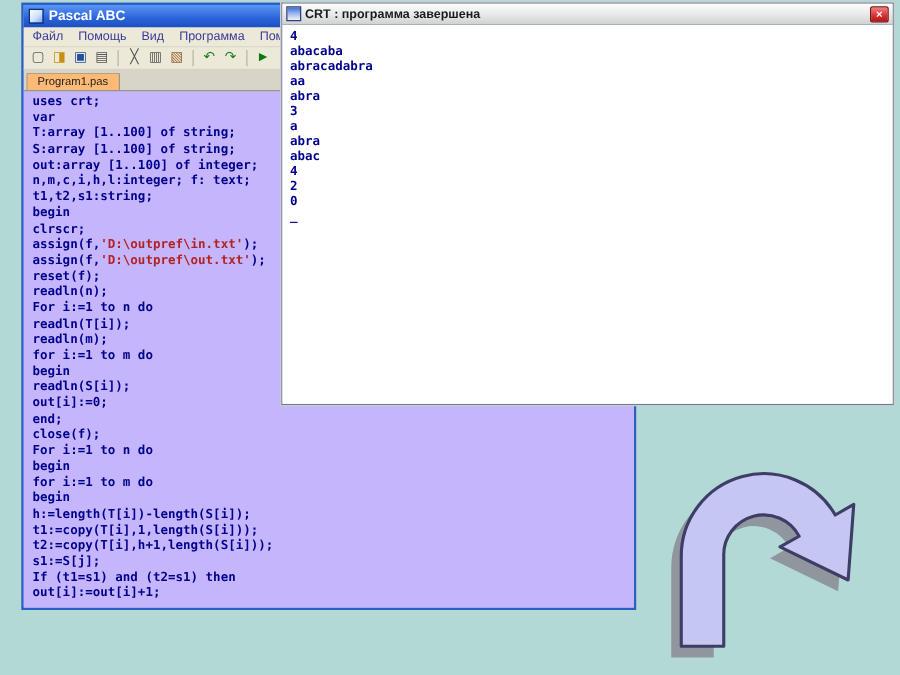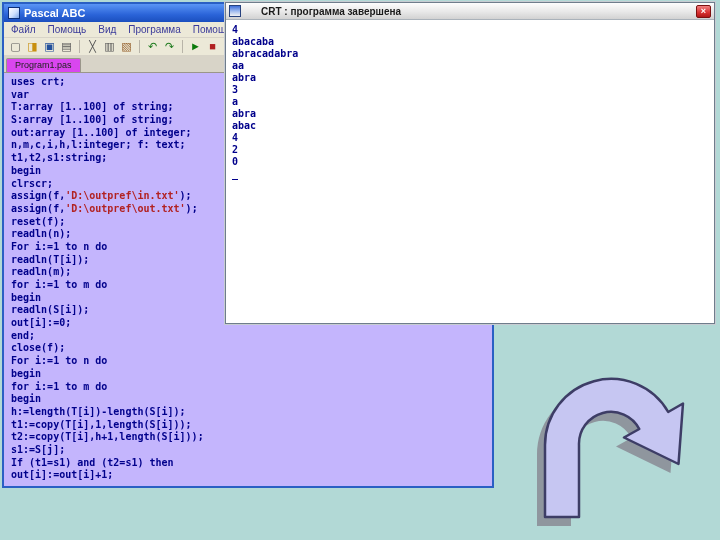--- a/index.html
+++ b/index.html
@@ -5,21 +5,21 @@
   * { margin:0; padding:0; box-sizing:border-box; }
   html,body { width:720px; height:540px; overflow:hidden; }
   body {
     position:relative;
     background:#b2d9d6;
     font-family:"Liberation Sans","DejaVu Sans",sans-serif;
   }
 
   
   .pascal-window {
-    position:absolute; left:2px; top:2px; width:492px; height:486px;
+    position:absolute; left:17px; top:2px; width:492px; height:486px;
     background:#ece9d8;
     border:2px solid #2a5fc4;
     display:flex; flex-direction:column;
   }
   .p-titlebar {
     height:18px; flex:0 0 18px;
     background:linear-gradient(180deg,#5a95f5 0%,#2a63d8 60%,#1b4fbe 100%);
     color:#ffffff; font-size:11px; font-weight:bold;
     display:flex; align-items:center; gap:4px; padding:0 4px;
   }
@@ -43,21 +43,21 @@
   .tb-icon {
     width:15px; height:15px; font-size:11px; line-height:14px; text-align:center;
     display:inline-block;
   }
   .tb-sep { width:1px; height:13px; background:#b8b4a8; margin:0 3px; }
   .tab-bar {
     height:16px; flex:0 0 16px; background:#d8d4c8;
     display:flex; align-items:flex-end; padding:0 2px;
   }
   .tab {
-    background:#d946ef; border:1px solid #9a968a; border-bottom:none;
+    background:#fdba74; border:1px solid #9a968a; border-bottom:none;
     font-size:9px; color:#222222; padding:1px 8px 1px 8px; height:14px;
     border-radius:2px 2px 0 0;
   }
   .code-area {
     flex:1 1 auto; background:#c4b5fd; overflow:hidden;
     border-top:1px solid #9a968a;
     padding:3px 0 0 7px;
     font-family:"DejaVu Sans Mono","Liberation Mono",monospace;
     font-size:10px; font-weight:bold; line-height:12.7px;
     color:#00008b; white-space:pre;
@@ -71,21 +71,21 @@
     background:#ffffff;
     border:1px solid #6f7d8c;
     box-shadow:0 0 0 1px #c7ccd2;
     display:flex; flex-direction:column;
     z-index:5;
   }
   .crt-titlebar {
     height:17px; flex:0 0 17px;
     background:linear-gradient(180deg,#fdfdfd 0%,#e8e8e8 55%,#d2d2d2 100%);
     border-bottom:1px solid #aab2ba;
-    display:flex; align-items:center; gap:20px; padding:0 3px;
+    display:flex; align-items:center; gap:3px; padding:0 3px;
     font-size:10px; font-weight:bold; color:#1a1a1a;
   }
   .crt-icon {
     width:12px; height:12px; flex:0 0 12px;
     background:linear-gradient(180deg,#3f6fd8 0%,#9db9ef 50%,#f2f2f2 100%);
     border:1px solid #27427e;
   }
   .crt-title-text { flex:1 1 auto; white-space:nowrap; overflow:hidden; }
   .crt-close {
     width:15px; height:13px; flex:0 0 15px;

